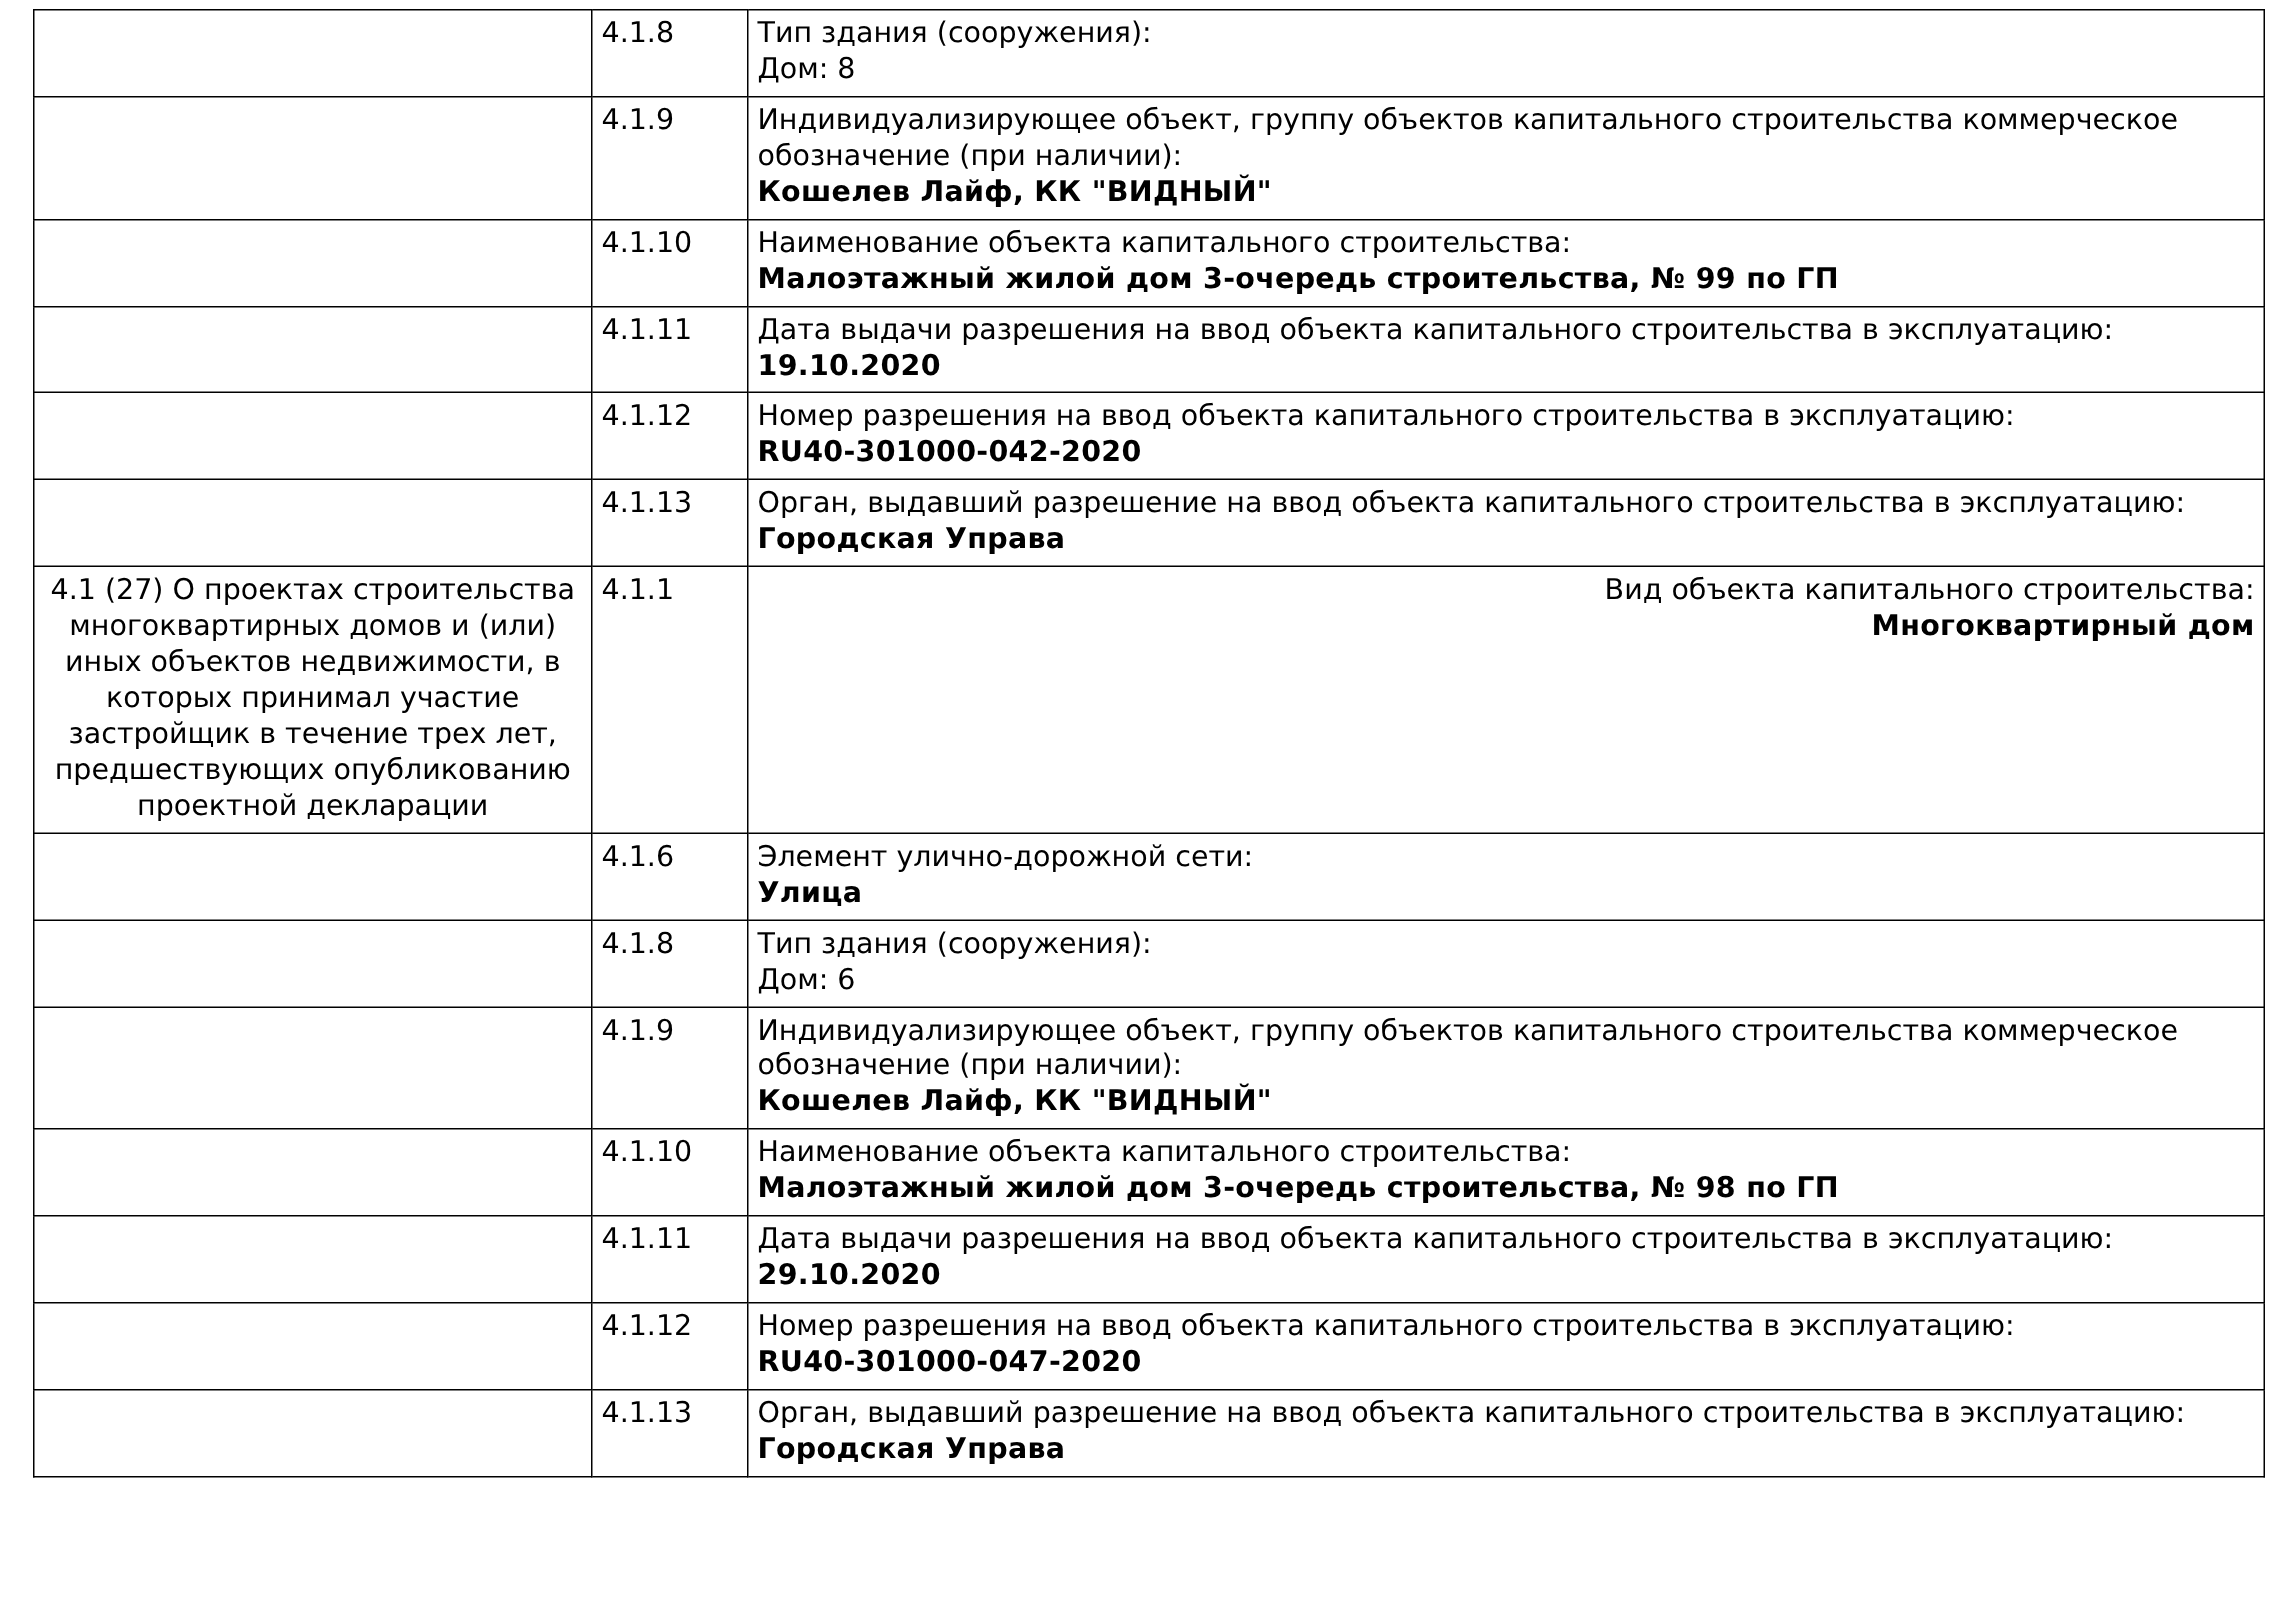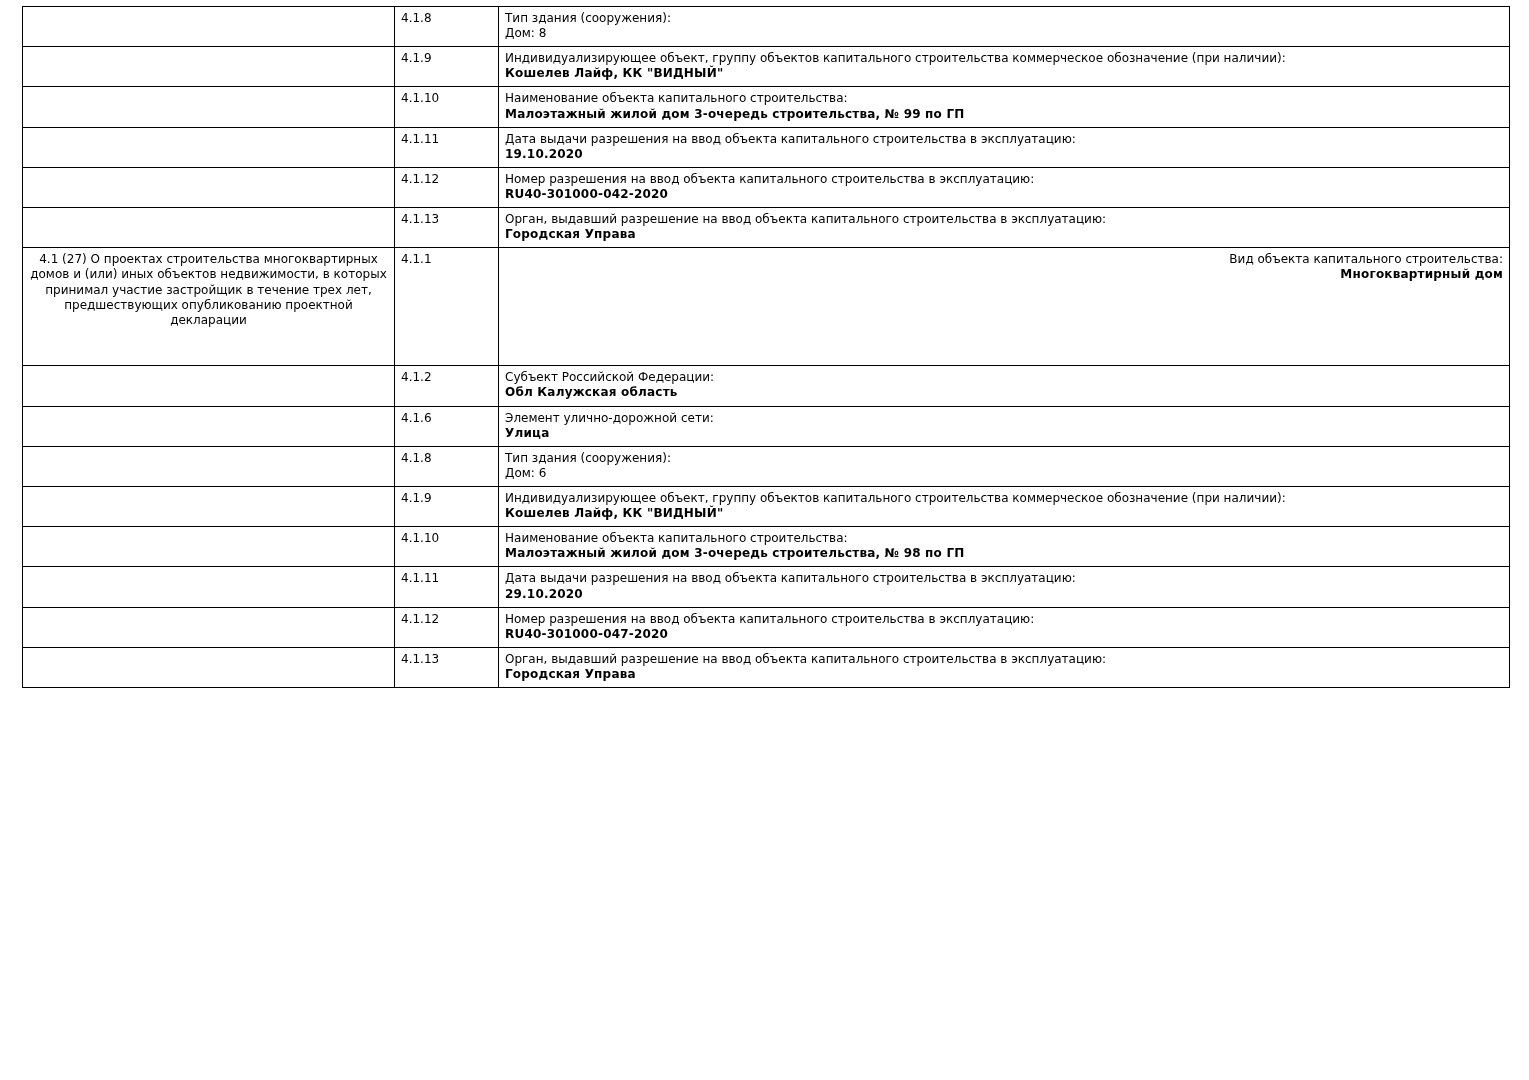--- a/index.html
+++ b/index.html
@@ -23,21 +23,21 @@
   }
   table.decl {
     border-collapse: collapse;
     width: 1487px;
     table-layout: fixed;
   }
   table.decl td {
     border: 1px solid #000000;
     vertical-align: top;
     padding: 4px 6px 5px 6px;
-    font-size: 12px;
+    font-size: 19px;
     line-height: 1.26;
   }
   col.c-section { width: 372px; }
   col.c-code    { width: 104px; }
   col.c-body    { width: 1011px; }
 
   .section-cell {
     font-size: 14.5px;
     line-height: 1.3;
     text-align: center;
@@ -135,28 +135,20 @@
         <tr>
           <td class="section-cell"><span>4.1 (27) О проектах строительства многоквартирных домов и (или) иных объектов недвижимости, в которых принимал участие застройщик в течение трех лет, предшествующих опубликованию проектной декларации</span></td>
           <td class="code-cell code-mid">4.1.1</td>
           <td class="body-tall body-mid">
             <span class="label">Вид объекта капитального строительства:</span>
             <span class="value">Многоквартирный дом</span>
           </td>
         </tr>
         <tr>
           <td class="empty-cell">&nbsp;</td>
-          <td class="code-cell code-mid">4.1.2</td>
-          <td>
-            <span class="label">Субъект Российской Федерации:</span>
-            <span class="value">Обл Калужская область</span>
-          </td>
-        </tr>
-        <tr>
-          <td class="empty-cell">&nbsp;</td>
           <td class="code-cell code-mid">4.1.6</td>
           <td>
             <span class="label">Элемент улично-дорожной сети:</span>
             <span class="value">Улица</span>
           </td>
         </tr>
         <tr>
           <td class="empty-cell">&nbsp;</td>
           <td class="code-cell code-mid">4.1.8</td>
           <td>

